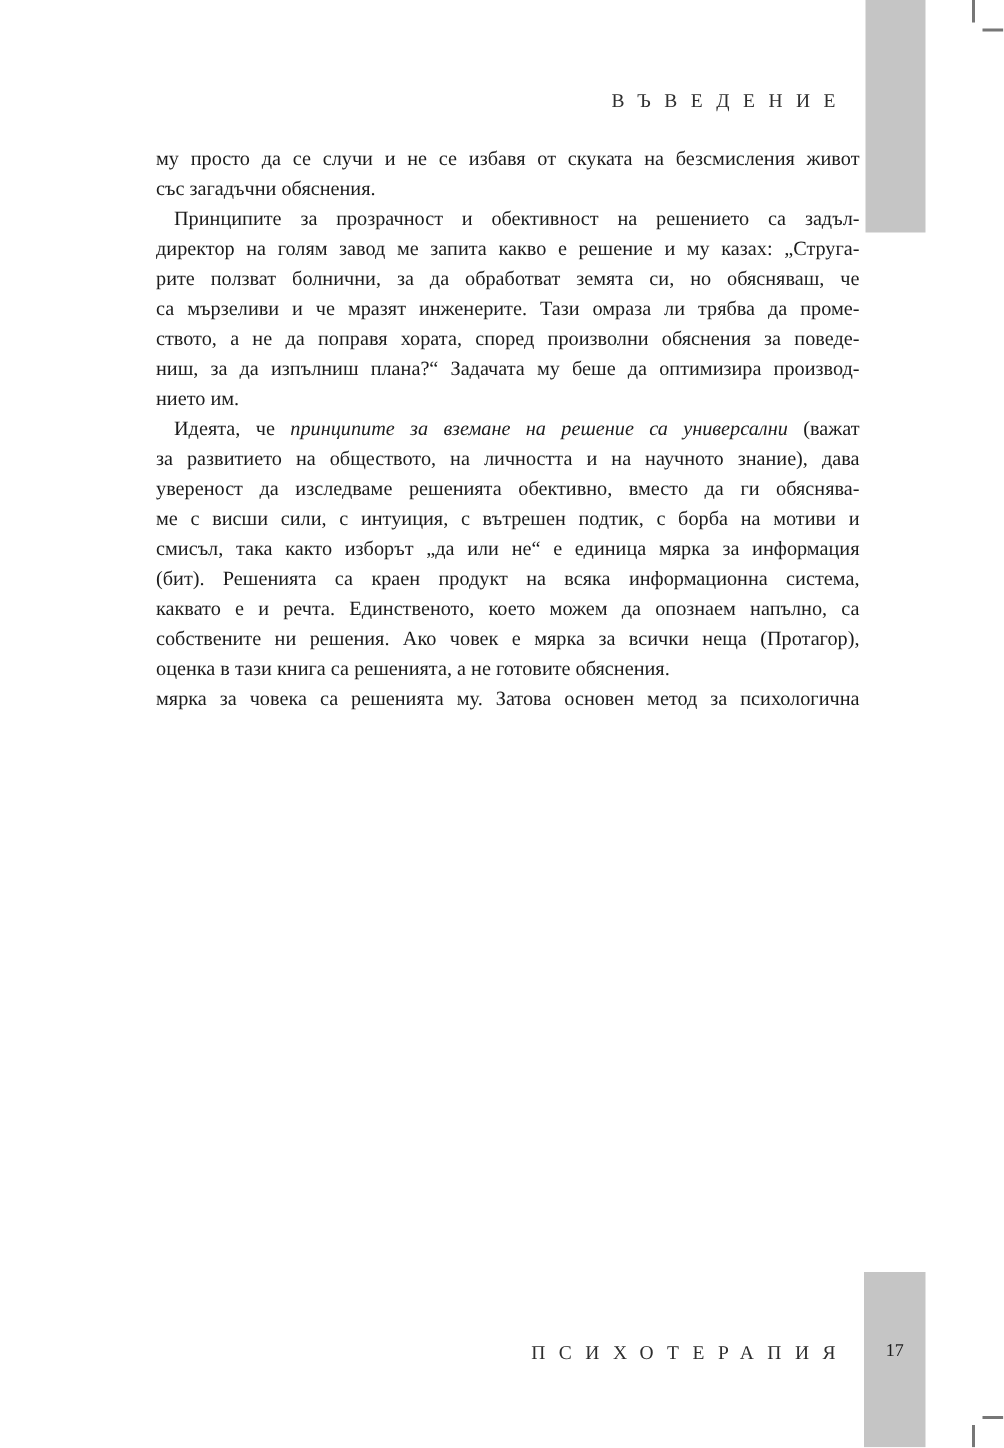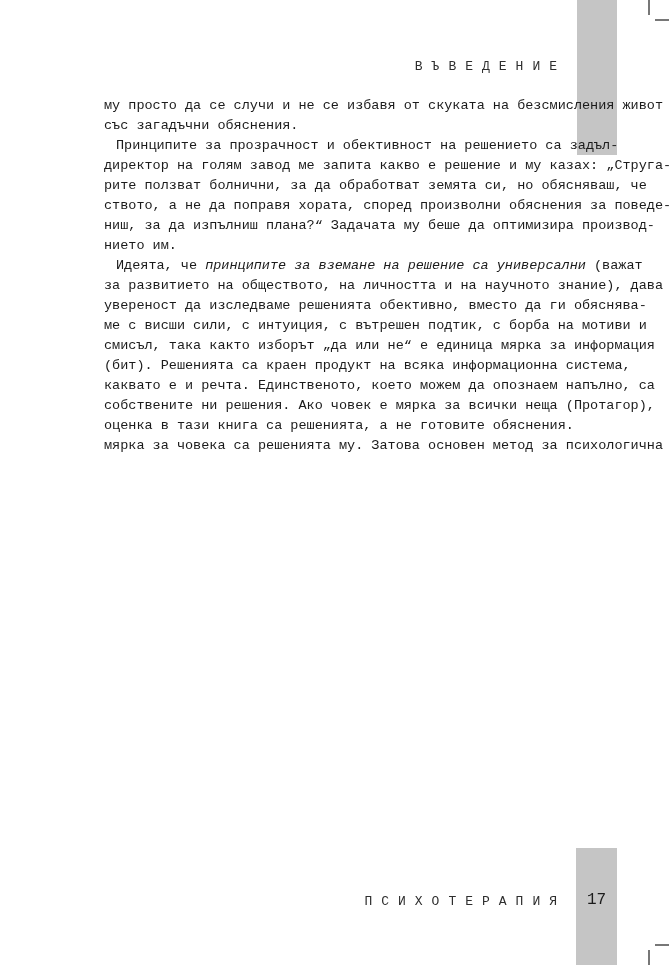--- a/index.html
+++ b/index.html
@@ -1,21 +1,21 @@
 <!DOCTYPE html>
 <html style="--background: #ffffff; --bar: #c5c5c5; --body-text: #1b1b1b; --heading-text: #2e2e2e; --crop-mark: #777777;"><head>
 <meta charset="utf-8">
 <style>
   html, body { margin: 0; padding: 0; background: #ffffff; }
   .page {
     position: relative;
     width: 669px;
     height: 965px;
     background: var(--background, #ffffff);
-    font-family: Liberation Mono, monospace;
+    font-family: Liberation Serif, serif;
     overflow: hidden;
   }
   .edge-bar {
     position: absolute;
     background: var(--bar, #c5c5c5);
   }
   .edge-bar.top { left: 577px; top: 0; width: 40px; height: 155px; }
   .edge-bar.bottom { left: 576px; top: 848px; width: 41px; height: 117px; }
 
   .running-head {
@@ -50,21 +50,21 @@
   .line.last { text-align-last: left; }
   .line.indent { text-indent: 12px; }
   .line i { font-style: italic; }
 
   .page-number {
     position: absolute;
     left: 576px;
     top: 891px;
     width: 41px;
     text-align: center;
-    font-size: 16px;
+    font-size: 12px;
     line-height: 18px;
     color: var(--body-text, #1b1b1b);
   }
 
   .crop-mark { position: absolute; background: var(--crop-mark, #777777); }
   .cm-tr-v { left: 648px; top: 0; width: 2px; height: 15px; }
   .cm-tr-h { left: 655px; top: 19px; width: 14px; height: 2px; }
   .cm-br-h { left: 655px; top: 944px; width: 14px; height: 2px; }
   .cm-br-v { left: 648px; top: 950px; width: 2px; height: 15px; }
 </style>
@@ -84,20 +84,21 @@
   <div class="running-head header">
     <span>ВЪВЕДЕНИЕ</span>
   </div>
 
   <div class="text-block">
       <div class="line"><span>му просто да се случи и не се избавя от скуката на безсмисления живот</span></div>
       <div class="line last"><span>със загадъчни обяснения.</span></div>
       <div class="line indent"><span>Принципите за прозрачност и обективност на решението са задъл-</span></div>
       <div class="line"><span>директор на голям завод ме запита какво е решение и му казах: „Струга-</span></div>
       <div class="line"><span>рите ползват болнични, за да обработват земята си, но обясняваш, че</span></div>
+      <div class="line"><span>са мързеливи и че мразят инженерите. Тази омраза ли трябва да проме-</span></div>
       <div class="line"><span>ството, а не да поправя хората, според произволни обяснения за поведе-</span></div>
       <div class="line"><span>ниш, за да изпълниш плана?“ Задачата му беше да оптимизира производ-</span></div>
       <div class="line last"><span>нието им.</span></div>
       <div class="line indent"><span>Идеята, че </span><i>принципите за вземане на решение са универсални</i><span> (важат</span></div>
       <div class="line"><span>за развитието на обществото, на личността и на научното знание), дава</span></div>
       <div class="line"><span>увереност да изследваме решенията обективно, вместо да ги обяснява-</span></div>
       <div class="line"><span>ме с висши сили, с интуиция, с вътрешен подтик, с борба на мотиви и</span></div>
       <div class="line"><span>смисъл, така както изборът „да или не“ е единица мярка за информация</span></div>
       <div class="line"><span>(бит). Решенията са краен продукт на всяка информационна система,</span></div>
       <div class="line"><span>каквато е и речта. Единственото, което можем да опознаем напълно, са</span></div>

